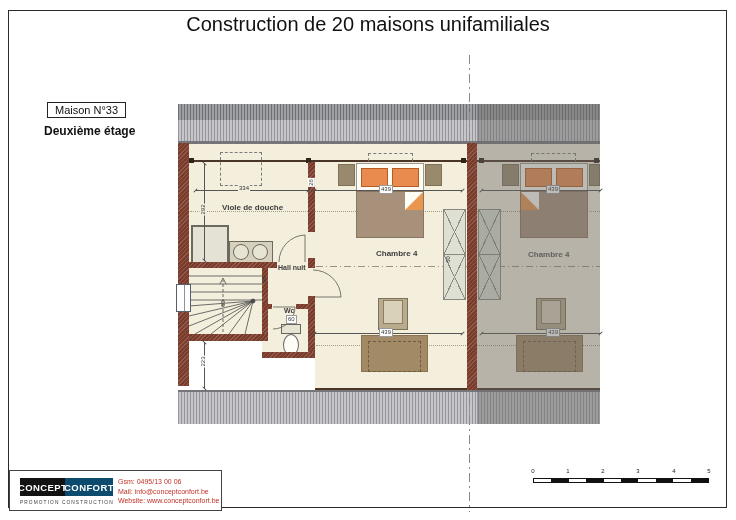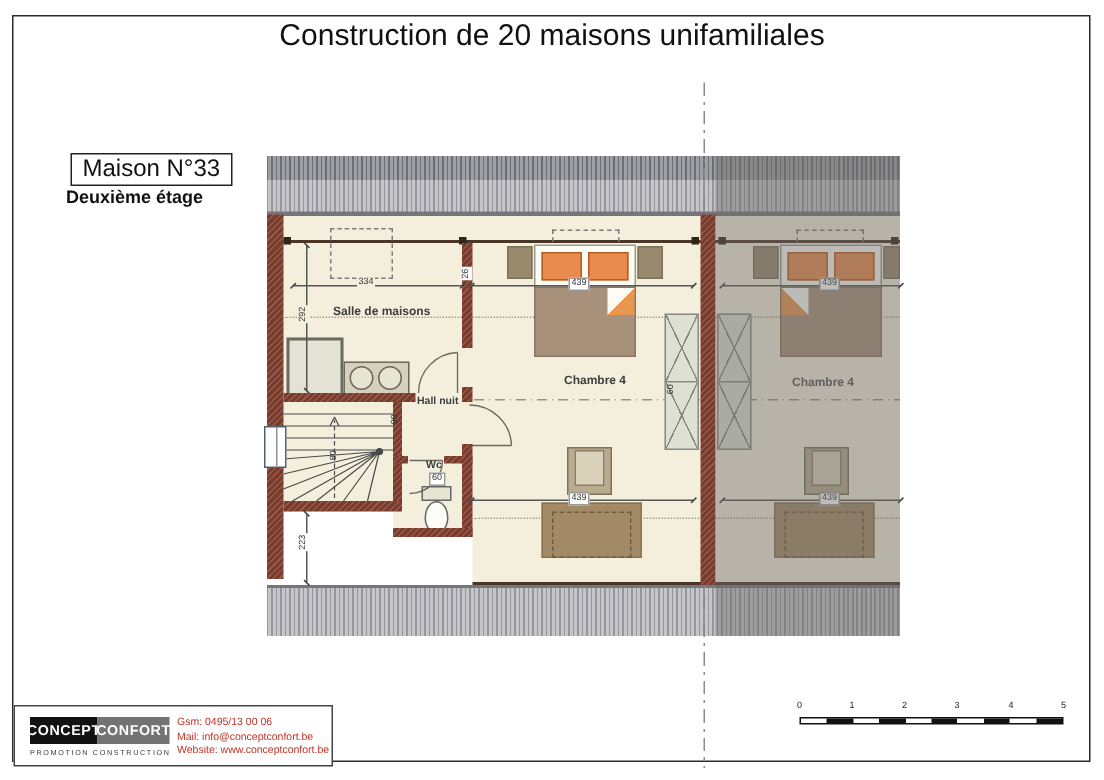--- a/index.html
+++ b/index.html
@@ -5,21 +5,21 @@
   html,body{margin:0;padding:0;}
   body{width:736px;height:520px;background:#fff;font-family:"Liberation Sans",sans-serif;position:relative;overflow:hidden;color:#111;}
   .abs{position:absolute;box-sizing:border-box;}
   
   .sheet-border{left:8px;top:10px;width:719px;height:498px;border:1.5px solid #2b2b2b;background:transparent;}
   
   .title-wrap{left:0;top:13px;width:736px;text-align:center;line-height:1.12;}
   .title-1{font-size:20px;text-decoration:underline;text-underline-offset:2px;}
   .title-2{font-size:20px;}
   
-  .house-box{left:47px;top:102px;border:1px solid #222;padding:1px 7px;font-size:16px;background:#fff;}
+  .house-box{left:47px;top:102px;border:1px solid #222;padding:1px 7px;font-size:11px;background:#fff;}
   .floor-label{left:44px;top:124px;font-size:12px;font-weight:bold;}
   
   .centerline{left:469px;top:55px;width:1px;height:457px;
     background:repeating-linear-gradient(180deg,#8a8a8a 0 9px,transparent 9px 13px,#8a8a8a 13px 15px,transparent 15px 19px);z-index:3;}
   
   .roof{background-color:#c6c6ca;background-image:repeating-linear-gradient(90deg,rgba(70,70,78,.38) 0 1px,transparent 1px 3px);z-index:1;}
   .roof-dark{background-color:#9fa0a4;background-image:repeating-linear-gradient(90deg,rgba(50,50,58,.45) 0 1px,transparent 1px 3px);z-index:1;}
   .eave{background:#76767a;z-index:2;}
   
   .floor{background:#f4eedd;z-index:1;}
@@ -65,21 +65,21 @@
   .dimline:before{left:-1px;} .dimline:after{right:-1px;}
   .vdimline{background:#555;z-index:4;}
   .vdimline:before,.vdimline:after{content:"";position:absolute;left:-2px;width:5px;height:1px;background:#444;transform:rotate(45deg);}
   .vdimline:before{top:-1px;} .vdimline:after{bottom:-1px;}
   .overlay{background:rgba(108,106,104,.45);z-index:6;}
   svg.draw{z-index:3;position:absolute;overflow:visible;}
   
   .logo-box{left:9px;top:470px;width:213px;height:41px;border:1px solid #444;background:#fff;z-index:7;}
   .logo-black{left:20px;top:478px;width:45px;height:18px;background:#121212;color:#fff;font-size:9.5px;font-weight:bold;
     display:flex;align-items:center;justify-content:center;letter-spacing:.4px;z-index:8;}
-  .logo-red{left:65px;top:478px;width:48px;height:18px;background:#737373;color:#fff;font-size:9.5px;font-weight:bold;
+  .logo-red{left:65px;top:478px;width:48px;height:18px;background:#0c4a6e;color:#fff;font-size:9.5px;font-weight:bold;
     display:flex;align-items:center;justify-content:center;letter-spacing:.4px;z-index:8;}
   .logo-tag{left:20px;top:500px;width:95px;font-size:4.8px;letter-spacing:1.1px;color:#3a3a3a;z-index:8;white-space:nowrap;}
   .contact{left:118px;top:477px;font-size:7px;line-height:9.6px;color:#c13327;z-index:8;white-space:nowrap;}
   
   .scalebar{left:533px;top:478px;width:176px;height:5px;border:1px solid #111;display:flex;z-index:7;background:#fff;}
   .scalebar .seg{height:100%;flex:1 1 auto;}
   .scalebar .seg.b{background:#111;}
   .scale-num{font-size:6px;color:#222;z-index:7;transform:translateX(-50%);}
 </style>
 </head>
@@ -177,21 +177,21 @@
 <div class="abs f pillow" style="left:392px;top:168px;width:27px;height:19px;"></div>
 <div class="abs f blanket" style="left:356px;top:191px;width:68px;height:47px;"></div>
 <div class="abs f fold-l" style="left:405px;top:192px;width:18px;height:18px;"></div>
 <div class="abs f wardrobe xpat" style="left:443px;top:209px;width:23px;height:46px;"></div>
 <div class="abs f wardrobe xpat" style="left:443px;top:254px;width:23px;height:46px;"></div>
 <div class="abs f desk-out" style="left:378px;top:298px;width:30px;height:32px;"></div>
 <div class="abs f desk-in" style="left:383px;top:300px;width:20px;height:24px;"></div>
 <div class="abs f rug" style="left:361px;top:335px;width:67px;height:37px;"></div>
 <div class="abs f rug-in" style="left:368px;top:341px;width:53px;height:31px;"></div>
 
-<div class="abs room-label" style="left:222px;top:203px;">Salle de maisons</div>
+<div class="abs room-label" style="left:222px;top:203px;">Viole de douche</div>
 <div class="abs room-label-sm" style="left:278px;top:264px;">Hall nuit</div>
 <div class="abs room-label-sm" style="left:284px;top:307px;">Wc</div>
 <div class="abs room-label" style="left:376px;top:249px;">Chambre 4</div>
 
 <div class="abs dimline" style="left:196px;top:190px;width:112px;height:1px;"></div>
 <div class="abs dim" style="left:238px;top:185px;">334</div>
 <div class="abs dimline" style="left:315px;top:190px;width:147px;height:1px;"></div>
 <div class="abs dim dim-boxed" style="left:379px;top:185px;">439</div>
 <div class="abs dimline" style="left:315px;top:333px;width:147px;height:1px;"></div>
 <div class="abs dim dim-boxed" style="left:379px;top:328px;">439</div>

